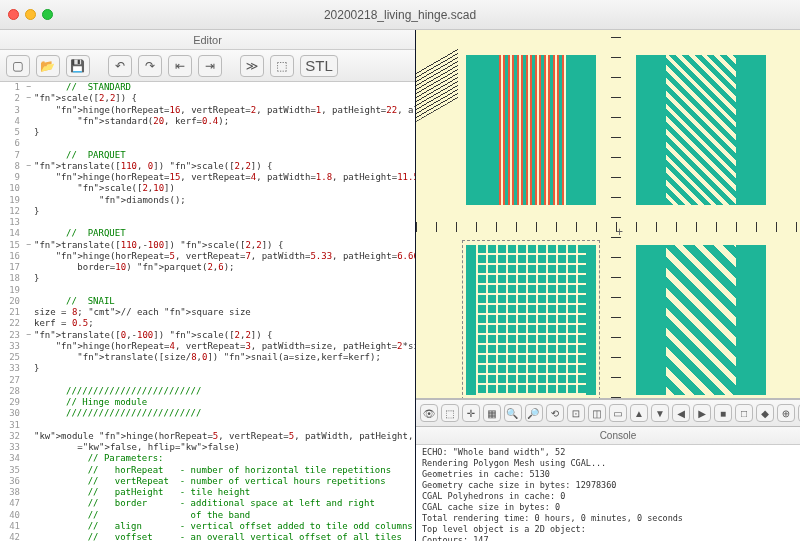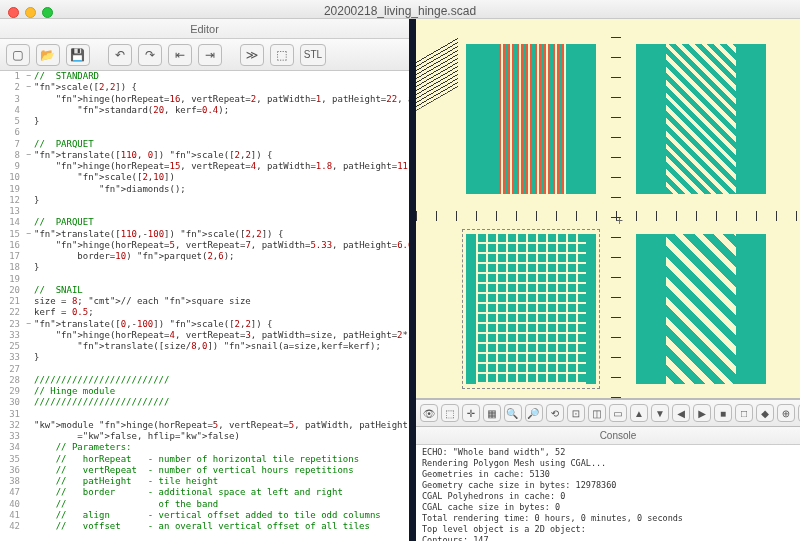--- a/index.html
+++ b/index.html
@@ -1,33 +1,33 @@
 <!DOCTYPE html>
 <html><head>
 <meta charset="utf-8">
 <style>
 * { box-sizing: border-box; margin: 0; padding: 0; }
 body { font-family: -apple-system, "Helvetica Neue", Arial, sans-serif; font-size: 11px; background: #e8e8e8; width: 800px; height: 541px; overflow: hidden; color: #333; }
 .app { display: flex; flex-direction: column; height: 100%; }
-.titlebar { height: 19px; background: linear-gradient(#f6f6f6,#e6e6e6); display: flex; align-items: flex-end; padding: 0 8px; border-bottom: 1px solid #c8c8c8; }
+.titlebar { height: 30px; background: linear-gradient(#f6f6f6,#e6e6e6); display: flex; align-items: center; padding: 0 8px; border-bottom: 1px solid #c8c8c8; }
 .traffic { display: flex; gap: 6px; }
 .titlebar .tlight { width: 11px; height: 11px; border-radius: 50%; }
 .dot-r { background:#ff5f57; border:1px solid #e33e32;} .dot-y{background:#ffbd2e;border:1px solid #e1a116;} .dot-g{background:#28c840;border:1px solid #17a82e;}
 .title { position:absolute; left:0; right:0; text-align:center; font-size:12px; color:#555;}
 .toolbar { height: 32px; background: linear-gradient(#fafafa,#eaeaea); border-bottom:1px solid #c8c8c8; display:flex; align-items:center; padding:0 6px; gap:6px;}
 .tbutton { width:24px; height:22px; border:1px solid #bbb; border-radius:4px; background:#f4f4f4; display:flex; align-items:center; justify-content:center; font-size:12px; color:#555;}
 .editor-header { height:20px; background:linear-gradient(#f8f8f8,#eee); border-bottom:1px solid #ccc; font-size:11px; text-align:center; line-height:20px; color:#666;}
 .main { flex:1; display:flex; min-height:0; }
-.left { width: 52%; display:flex; flex-direction:column; border-right:7px solid #0f172a; background:#fff; min-height:0;}
+.left { width: 52%; display:flex; flex-direction:column; border-right:1px solid #0f172a; background:#fff; min-height:0;}
 .right { flex:1; display:flex; flex-direction:column; background:#fafae6; min-height:0;}
 .code-area { flex:1; overflow:auto; font-family: Menlo, Consolas, monospace; font-size:9px; line-height:1.25; background:#fff;}
 .code-line { display:flex; white-space:pre; }
 .gutter { width:24px; text-align:right; color:#999; padding-right:4px; flex-shrink:0; user-select:none;}
 .fold-col { width:10px; flex-shrink:0; color:#888; font-size:8px; text-align:center; }
-.codetxt { flex:1; } .cmt{ color:#008000;} .num{color:#b00000;}
+.codetxt { flex:1; } .cmt{ color:#008000;margin-left:32px;} .num{color:#b00000;}
 .viewport { flex:1; position:relative; background:#fbf8d0; overflow:hidden; border-bottom:1px solid #bbb;}
 .pattern { position:absolute; background:#1eb598; }
 .p1 { left:50px; top:25px; width:130px; height:150px; }
 .p2 { left:220px; top:25px; width:130px; height:150px; }
 .p3 { left:50px; top:215px; width:130px; height:150px; }
 .p4 { left:220px; top:215px; width:130px; height:150px; }
 .inner { position:absolute; left:30px; top:0; right:30px; bottom:0; }
 .bars { background: repeating-linear-gradient(90deg,#1eb598 0 3px,#e85b3b 3px 5px,#fbf8d0 5px 7px,#e85b3b 7px 9px); }
 .zigz { background: repeating-linear-gradient(45deg,#1eb598 0 5px,#fbf8d0 5px 9px), repeating-linear-gradient(-45deg,#1eb598 0 5px,transparent 5px 9px); }
 .spiral { background:#1eb598; background-image: repeating-linear-gradient(0deg,#fbf8d0 0 2px, transparent 2px 10px), repeating-linear-gradient(90deg,#fbf8d0 0 2px, transparent 2px 10px);}
@@ -63,21 +63,21 @@
         <div class="tbutton">📂</div>
         <div class="tbutton">💾</div>
         <div style="width:6px"></div>
         <div class="tbutton">↶</div>
         <div class="tbutton">↷</div>
         <div class="tbutton">⇤</div>
         <div class="tbutton">⇥</div>
         <div style="width:6px"></div>
         <div class="tbutton">≫</div>
         <div class="tbutton">⬚</div>
-        <div class="tbutton" style="width:26px;font-size:10px">STL</div>
+        <div class="tbutton" style="width:38px;font-size:15px">STL</div>
       </div>
       <div class="code-area" id="code">
           <div class="code-line"><div class="gutter">1</div><div class="fold-col">−</div><div class="codetxt cmt">//  STANDARD</div></div>
           <div class="code-line"><div class="gutter">2</div><div class="fold-col">−</div><div class="codetxt "><span class="&lt;span">"fn"</span>&gt;scale([<span class="num">2</span>,<span class="num">2</span>]) {</div></div>
           <div class="code-line"><div class="gutter">3</div><div class="fold-col"></div><div class="codetxt ">    <span class="&lt;span">"fn"</span>&gt;hinge(horRepeat=<span class="num">16</span>, vertRepeat=<span class="num">2</span>, patWidth=<span class="num">1</span>, patHeight=<span class="num">22</span>, align=/, border=)</div></div>
           <div class="code-line"><div class="gutter">4</div><div class="fold-col"></div><div class="codetxt ">        <span class="&lt;span">"fn"</span>&gt;standard(<span class="num">20</span>, kerf=<span class="num">0.4</span>);</div></div>
           <div class="code-line"><div class="gutter">5</div><div class="fold-col"></div><div class="codetxt ">}</div></div>
           <div class="code-line"><div class="gutter">6</div><div class="fold-col"></div><div class="codetxt "></div></div>
           <div class="code-line"><div class="gutter">7</div><div class="fold-col"></div><div class="codetxt cmt">//  PARQUET</div></div>
           <div class="code-line"><div class="gutter">8</div><div class="fold-col">−</div><div class="codetxt "><span class="&lt;span">"fn"</span>&gt;translate([<span class="num">110</span>, <span class="num">0</span>]) <span class="&lt;span">"fn"</span>&gt;scale([<span class="num">2</span>,<span class="num">2</span>]) {</div></div>

